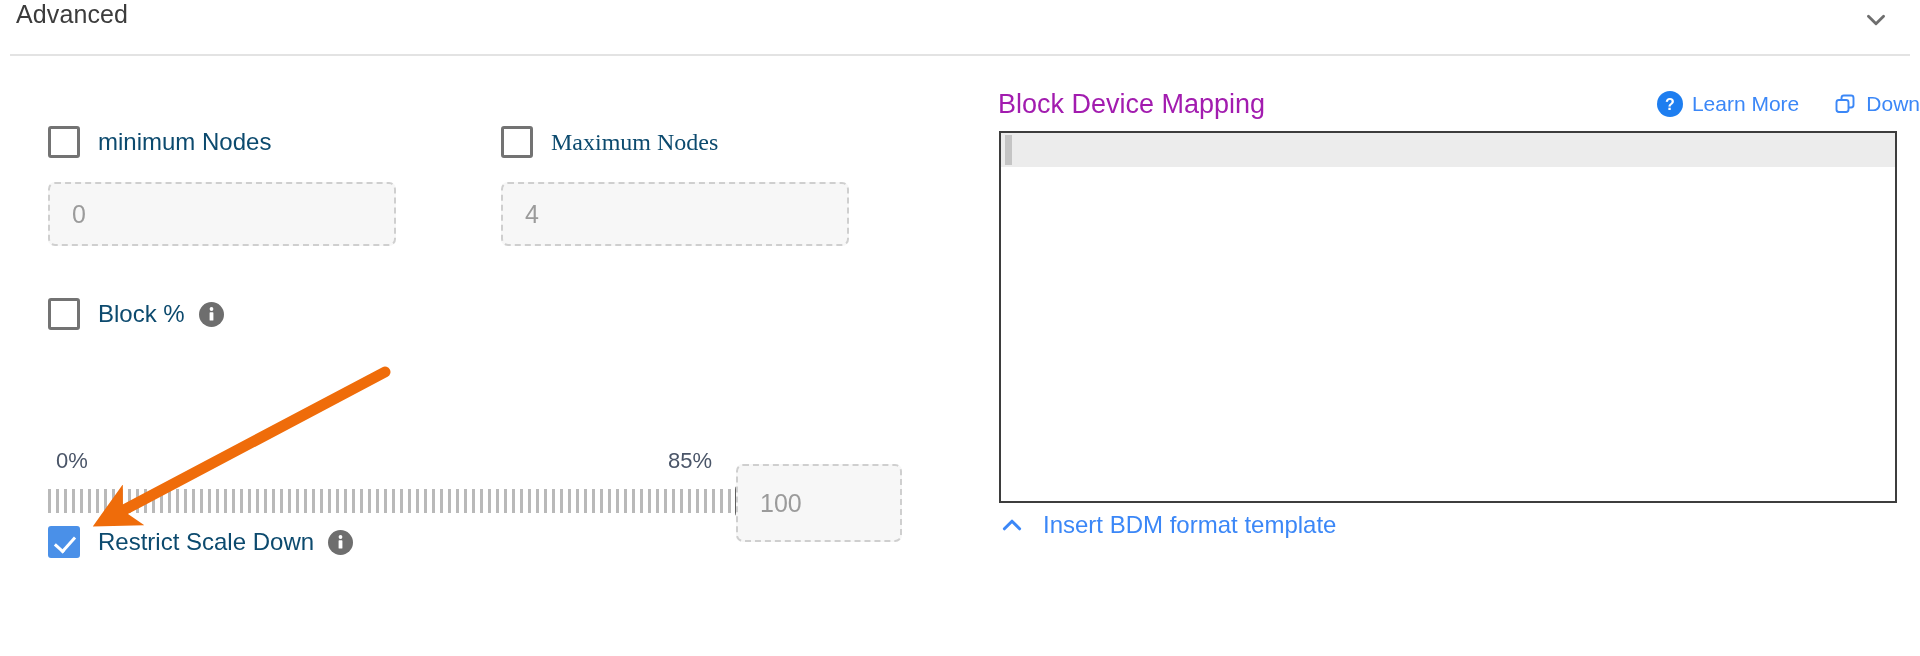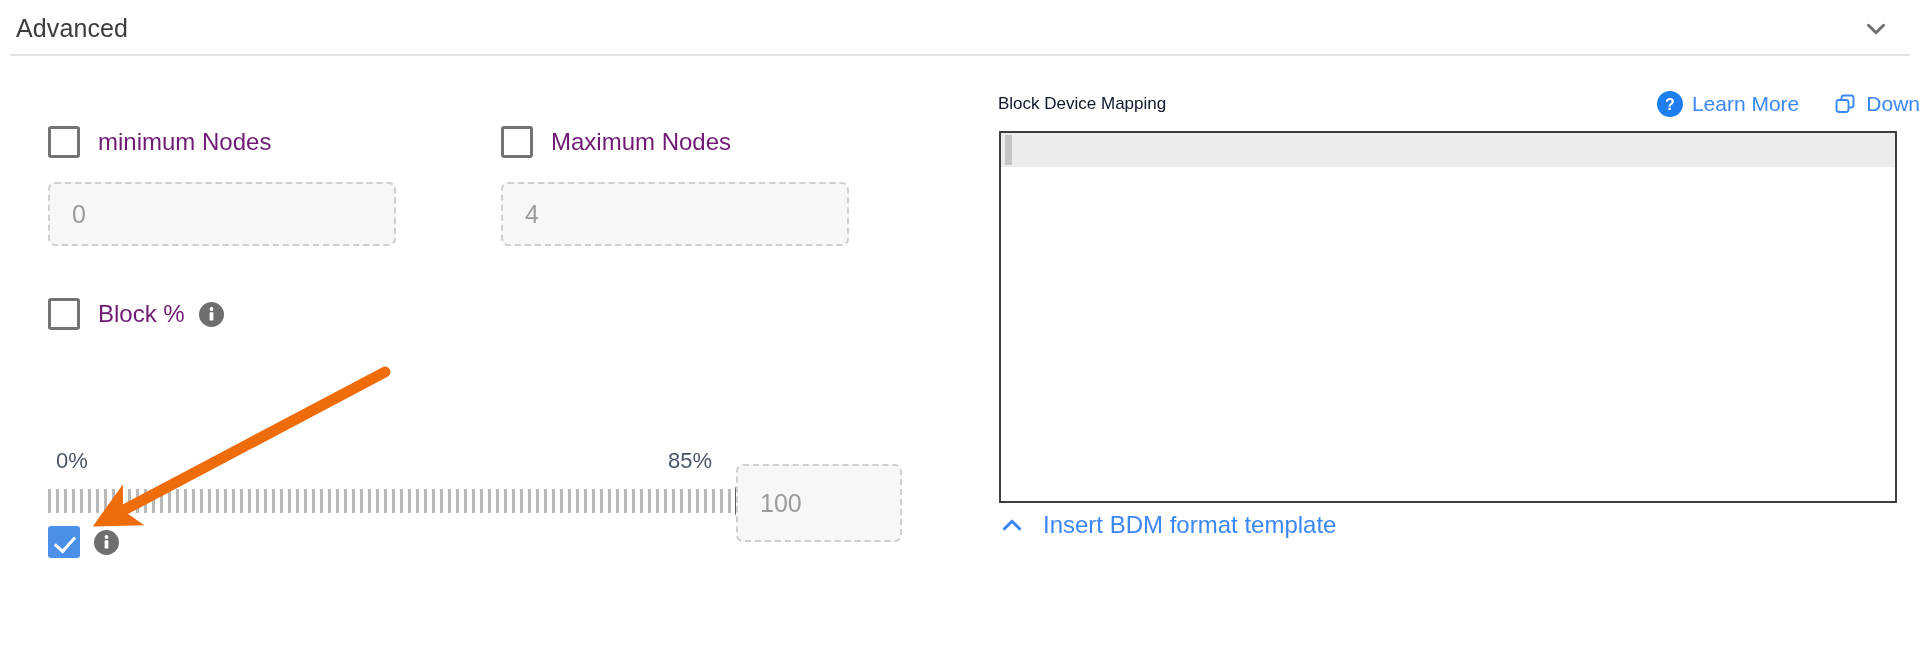--- a/index.html
+++ b/index.html
@@ -12,21 +12,21 @@
     -webkit-font-smoothing: antialiased;
     overflow: hidden;
   }
 
   .page { position: relative; width: 1920px; height: 656px; background:#fff; }
 
   
   .section-header {
     position: absolute; left: 0; top: 0;
     width: 1920px; height: 57px;
-    display: flex; align-items: center;
+    display: flex; align-items: flex-start;
     padding: 0 22px 0 16px;
   }
   .section-title {
     font-size: 25px;
     color: #3c3c3c;
     font-weight: 400;
     letter-spacing: .1px;
   }
   .section-header .spacer { flex: 1 1 auto; }
   .chevron-btn {
@@ -46,21 +46,21 @@
   
   .left-col {
     position: absolute; left: 0; top: 56px;
     width: 960px; height: 600px;
   }
 
   .row-checkboxes { position: absolute; left: 48px; top: 70px; }
 
   .cb-group { position: absolute; display: flex; align-items: center; }
   .cb-group.min  { left: 0px;   top: 0px; }
-  .cb-group.max  { left: 453px; top: 0px; }
+  .cb-group.max  { left: 453px; top: 0px; font-family: Liberation Serif, serif; }
   .cb-group.spot { left: 0px;   top: 172px; }
   .cb-group.restrict { left: 0px; top: 400px; }
 
   .checkbox {
     width: 32px; height: 32px;
     border: 3px solid #737373;
     border-radius: 3px;
     background: #ffffff;
     flex: 0 0 auto;
     cursor: pointer;
@@ -75,21 +75,21 @@
     position: absolute;
     left: 8px; top: 3px;
     width: 9px; height: 17px;
     border: solid #ffffff;
     border-width: 0 3.5px 3.5px 0;
     transform: rotate(42deg);
   }
   .cb-label {
     margin-left: 18px;
     font-size: 24px;
-    color: #701a75;
+    color: #0c4a6e;
     white-space: nowrap;
   }
 
   .info-icon {
     margin-left: 14px;
     width: 25px; height: 25px;
     border-radius: 50%;
     background: #6e6e6e;
     display: inline-flex;
     align-items: center; justify-content: center;
@@ -150,21 +150,21 @@
   .right-col {
     position: absolute; left: 998px; top: 56px;
     width: 922px; height: 600px;
   }
   .bdm-header {
     position: absolute; left: 0; top: 30px;
     width: 922px; height: 36px;
     display: flex; align-items: center;
   }
   .bdm-title {
-    font-size: 17px; color: #0f172a;
+    font-size: 27px; color: #a21caf;
   }
   .bdm-header .spacer { flex: 1 1 auto; }
 
   .link-item {
     display: flex; align-items: center;
     color: #3b87f7;
     font-size: 21px;
     cursor: pointer;
     white-space: nowrap;
   }
@@ -257,20 +257,21 @@
         <span class="info-icon">
           <svg width="25" height="25" viewBox="0 0 25 25">
             <circle cx="12.5" cy="7" r="1.9" fill="#ffffff"></circle>
             <rect x="10.6" y="10.3" width="3.8" height="8.2" rx="0.6" fill="#ffffff"></rect>
           </svg>
         </span>
       </div>
 
       <div class="cb-group restrict">
         <div class="checkbox checked"></div>
+        <div class="cb-label">Restrict Scale Down</div>
         <span class="info-icon">
           <svg width="25" height="25" viewBox="0 0 25 25">
             <circle cx="12.5" cy="7" r="1.9" fill="#ffffff"></circle>
             <rect x="10.6" y="10.3" width="3.8" height="8.2" rx="0.6" fill="#ffffff"></rect>
           </svg>
         </span>
       </div>
 
     </div>
 

